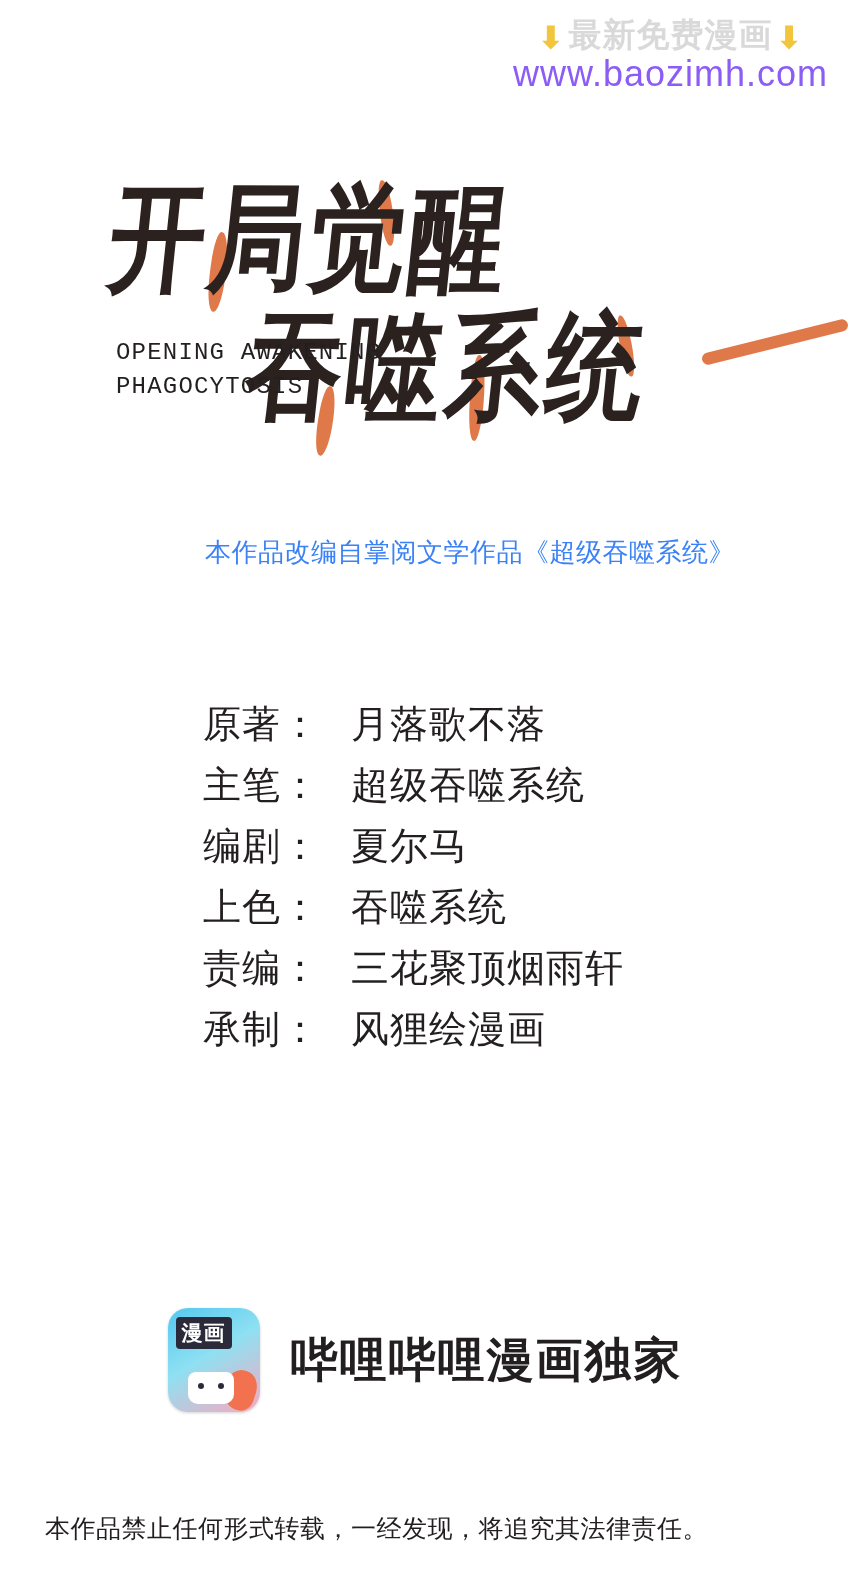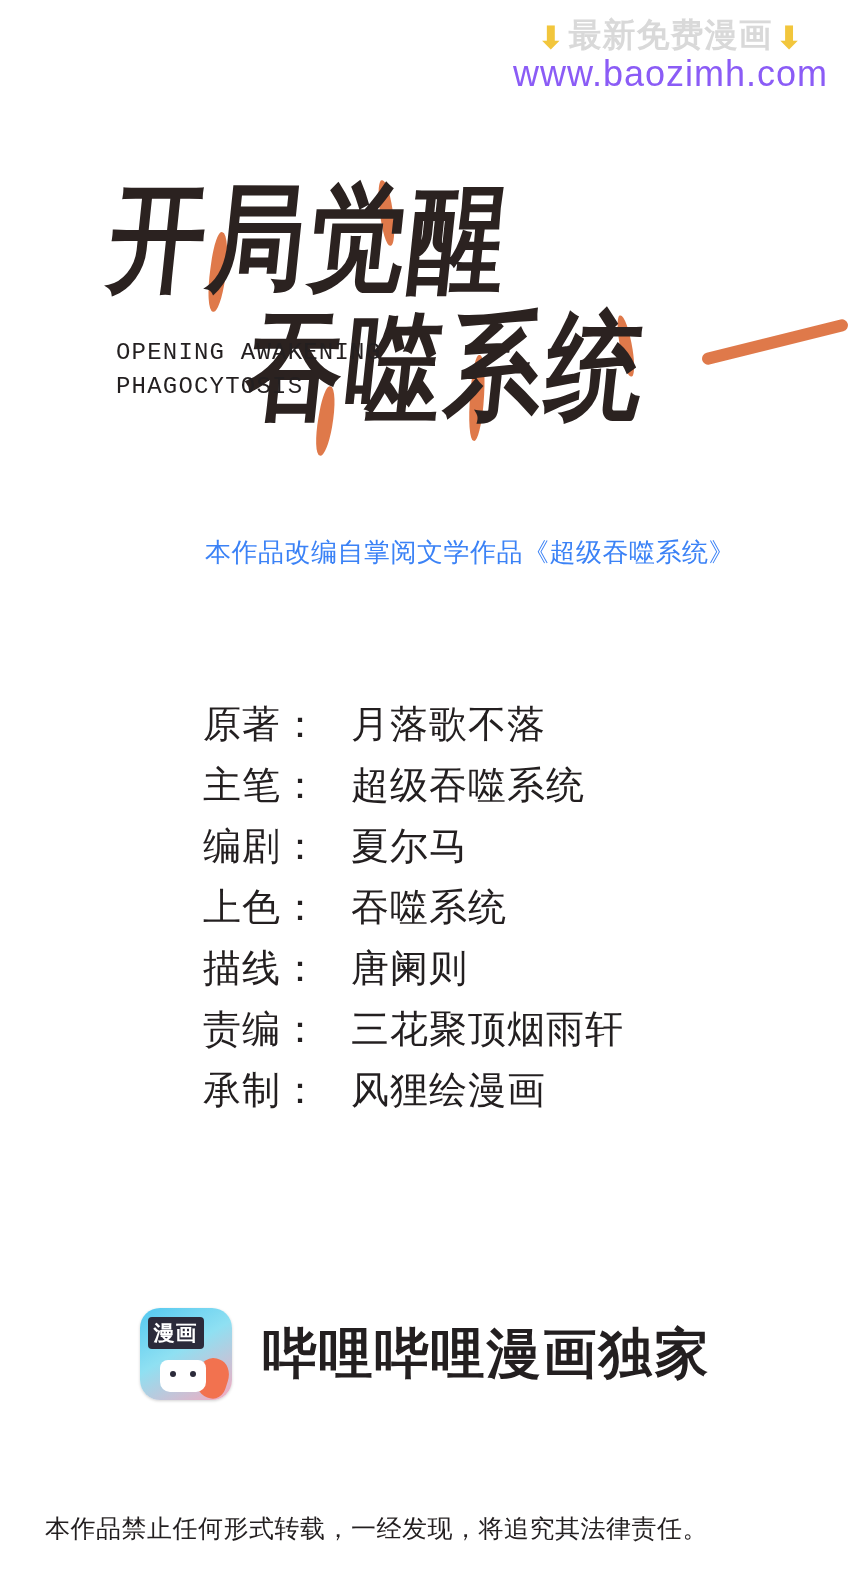--- a/index.html
+++ b/index.html
@@ -141,21 +141,21 @@
     position: absolute;
     top: 1308px;
     left: 0;
     width: 850px;
     display: flex;
     align-items: center;
     justify-content: center;
   }
   .app-icon {
     width: 92px;
-    height: 92px;
+    height: 104px;
     border-radius: 20px;
     background: linear-gradient(150deg, #53c8f0 0%, #8fe0f2 45%, #f7a9bf 100%);
     position: relative;
     overflow: hidden;
     flex: 0 0 92px;
     box-shadow: 0 1px 3px rgba(0,0,0,.18);
   }
   .app-icon .badge {
     position: absolute;
     left: 8px;
@@ -197,21 +197,21 @@
     width: 32px;
     height: 40px;
     background: #f2724f;
     border-radius: 50% 50% 40% 60%;
     transform: rotate(18deg);
   }
   .publisher-text {
     margin-left: 31px;
     font-family: "DejaVu Serif", serif;
     font-weight: bold;
-    font-size: 54px;
+    font-size: 47px;
     letter-spacing: 2px;
     color: #231f20;
     white-space: nowrap;
   }
 
   
   .footer-note {
     position: absolute;
     top: 1512px;
     left: 0;
@@ -262,24 +262,20 @@
   </div>
   <div class="credit-row">
     <span class="credit-role">编剧：</span>
     <span class="credit-name">夏尔马</span>
   </div>
   <div class="credit-row">
     <span class="credit-role">上色：</span>
     <span class="credit-name">吞噬系统</span>
   </div>
   <div class="credit-row">
-    <span class="credit-role">描线：</span>
-    <span class="credit-name">唐阑则</span>
-  </div>
-  <div class="credit-row">
     <span class="credit-role">责编：</span>
     <span class="credit-name">三花聚顶烟雨轩</span>
   </div>
   <div class="credit-row">
     <span class="credit-role">承制：</span>
     <span class="credit-name">风狸绘漫画</span>
   </div>
 </div>
 
 <div class="publisher">

